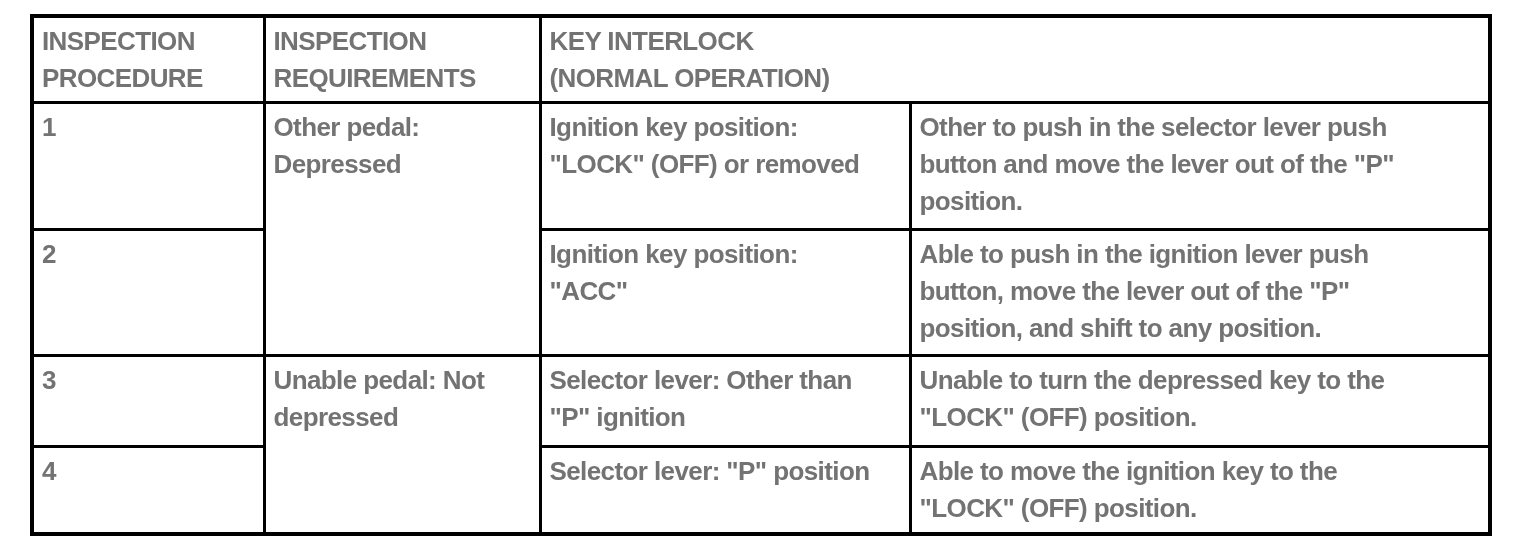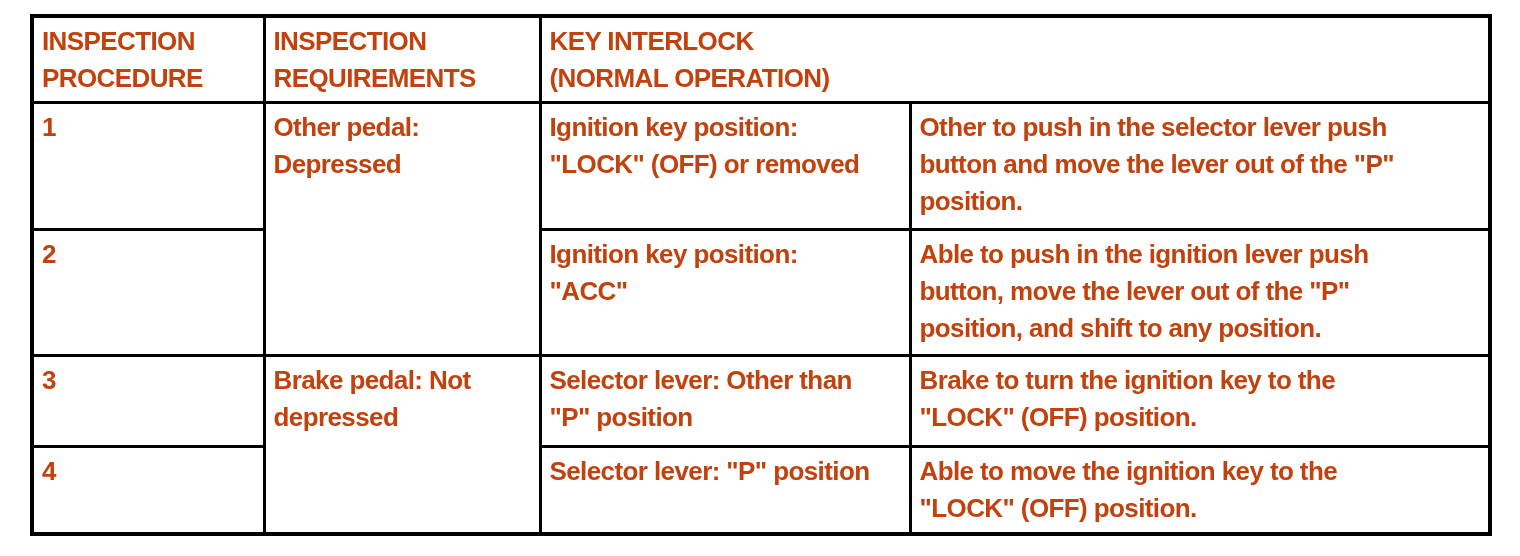--- a/index.html
+++ b/index.html
@@ -31,21 +31,21 @@
   table.spec th,
   table.spec td {
     border: 3px solid #000000;
     vertical-align: top;
     text-align: left;
     padding: 5px 4px 4px 8px;
     font-weight: bold;
     font-size: 26px;
     line-height: 37px;
     letter-spacing: -0.6px;
-    color: #c2410c;
+    color: #737373;
     white-space: pre-line;
     overflow: hidden;
   }
 </style>
 </head>
 <body>
 
 <div class="page">
   <table class="spec">
     <colgroup>
@@ -76,25 +76,25 @@
     <tr style="height:126px">
       <td>2</td>
       <td>Ignition key position:
 "ACC"</td>
       <td>Able to push in the ignition lever push
 button, move the lever out of the "P"
 position, and shift to any position.</td>
     </tr>
     <tr style="height:91px">
       <td>3</td>
-      <td rowspan="2">Brake pedal: Not
+      <td rowspan="2">Unable pedal: Not
 depressed</td>
       <td>Selector lever: Other than
-"P" position</td>
-      <td>Brake to turn the ignition key to the
+"P" ignition</td>
+      <td>Unable to turn the depressed key to the
 "LOCK" (OFF) position.</td>
     </tr>
     <tr style="height:87px">
       <td>4</td>
       <td>Selector lever: "P" position</td>
       <td>Able to move the ignition key to the
 "LOCK" (OFF) position.</td>
     </tr>
   </tbody>
     </table>

